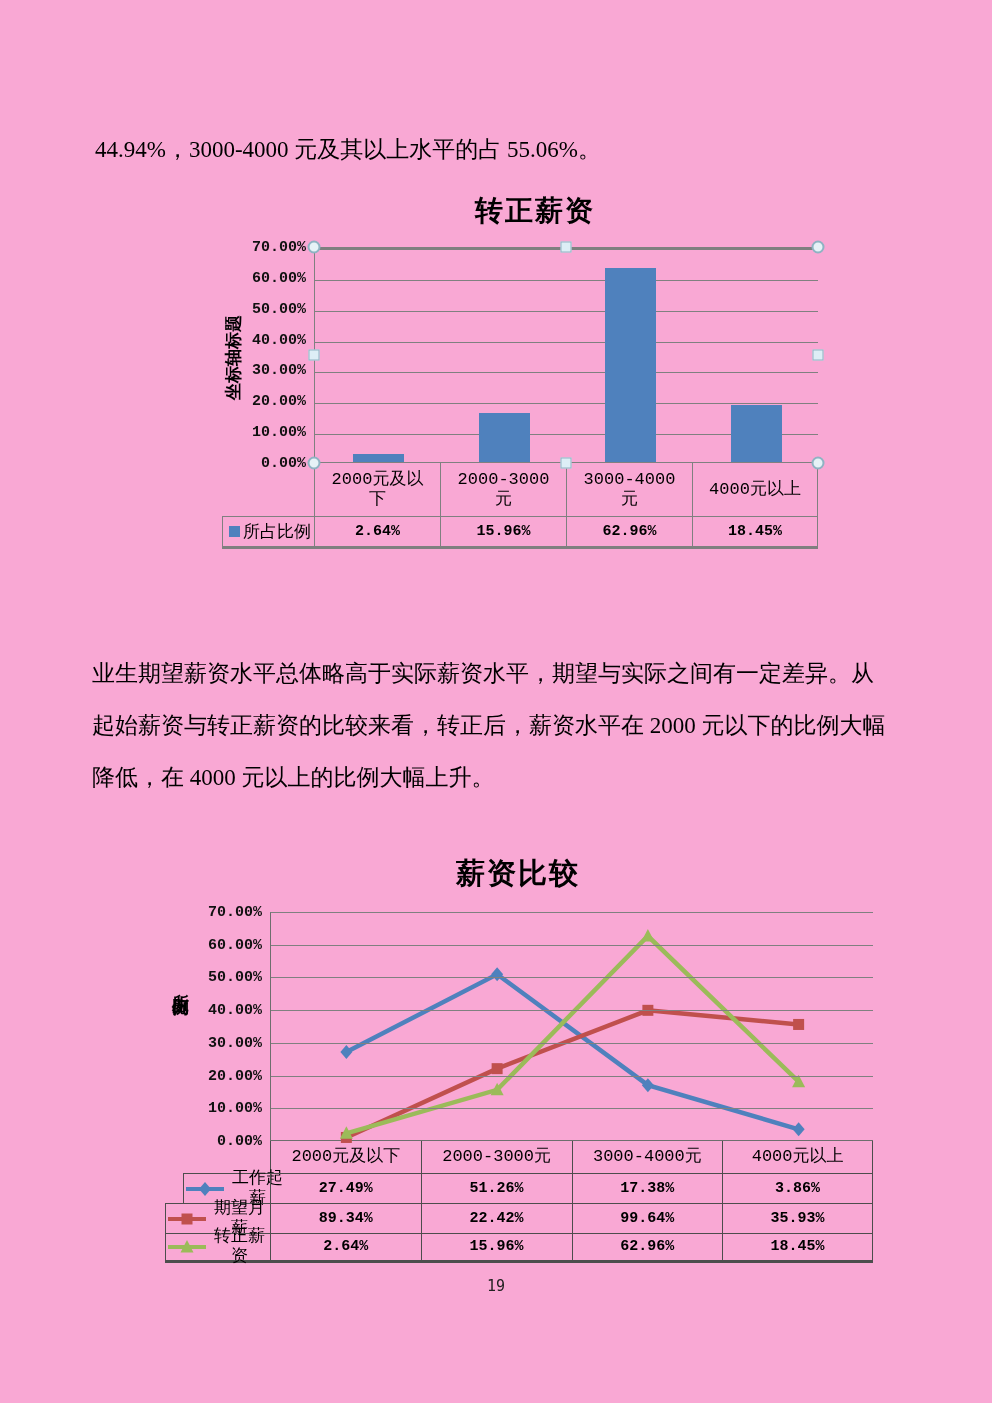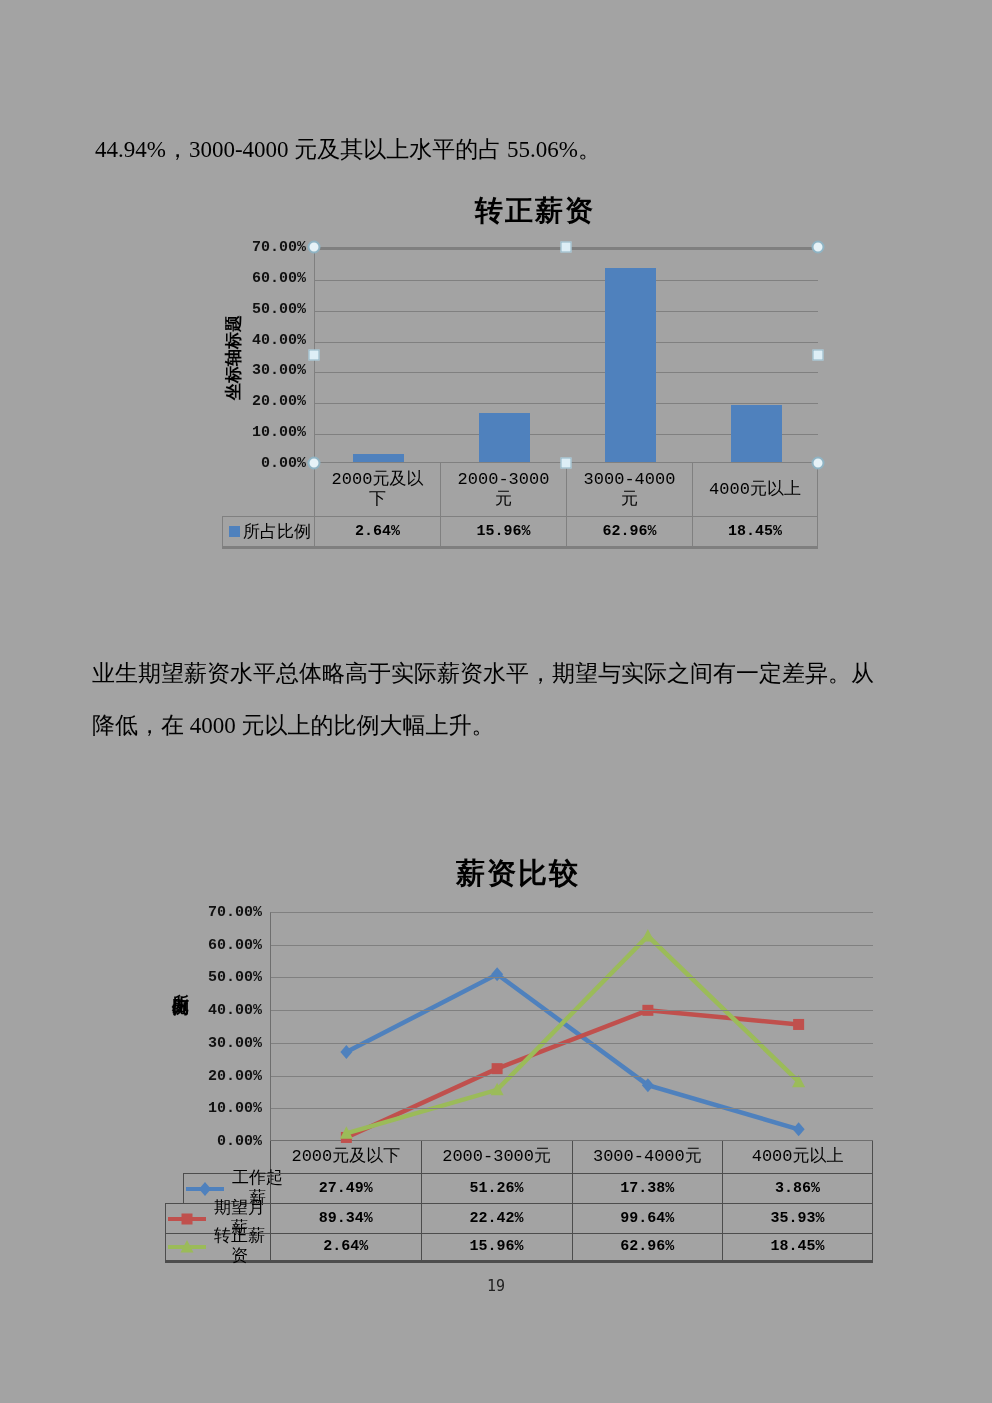--- a/index.html
+++ b/index.html
@@ -1,19 +1,19 @@
 <!DOCTYPE html>
 <html><head>
 <meta charset="utf-8">
 <style>
   * { margin:0; padding:0; box-sizing:border-box; }
   html,body { background:#888; }
   .page {
     position:relative; width:992px; height:1403px; margin:0 auto;
-    background:#a3a3a3; overflow:hidden;
+    background:#f9a8d4; overflow:hidden;
     font-family:"Liberation Serif","DejaVu Serif",serif; color:#000;
   }
   .intro-text {
     position:absolute; left:95px; top:134px; font-size:23px; white-space:nowrap;
   }
   .chart {
     position:absolute; font-family:Liberation Mono, monospace;
   }
   .chart-title {
     position:absolute; left:0; width:100%; text-align:center;
@@ -147,20 +147,21 @@
     <div class="handle handle-square" style="left:104px; top:163px;"></div>
     <div class="handle handle-square" style="left:608px; top:163px;"></div>
     <div class="handle handle-circle" style="left:104px; top:271px;"></div>
     <div class="handle handle-square" style="left:356px; top:271px;"></div>
     <div class="handle handle-circle" style="left:608px; top:271px;"></div>
   </div>
 
 
   <div class="paragraph">
     <div class="para-line">业生期望薪资水平总体略高于实际薪资水平，期望与实际之间有一定差异。从</div>
+    <div class="para-line">起始薪资与转正薪资的比较来看，转正后，薪资水平在 2000 元以下的比例大幅</div>
     <div class="para-line">降低，在 4000 元以上的比例大幅上升。</div>
   </div>
 
   <div class="chart" id="chart2" style="left:160px; top:852px; width:716px; height:414px;">
     <div class="chart-title" id="chart2-title">薪资比较</div>
     <div class="ylabel-stacked" style="left:8px; top:128px;">所占比例</div>
     <div id="chart2-yticks">
         <div class="tick-label" style="top: 52px;">70.00%</div>
         <div class="tick-label" style="top: 84.7143px;">60.00%</div>
         <div class="tick-label" style="top: 117.429px;">50.00%</div>

